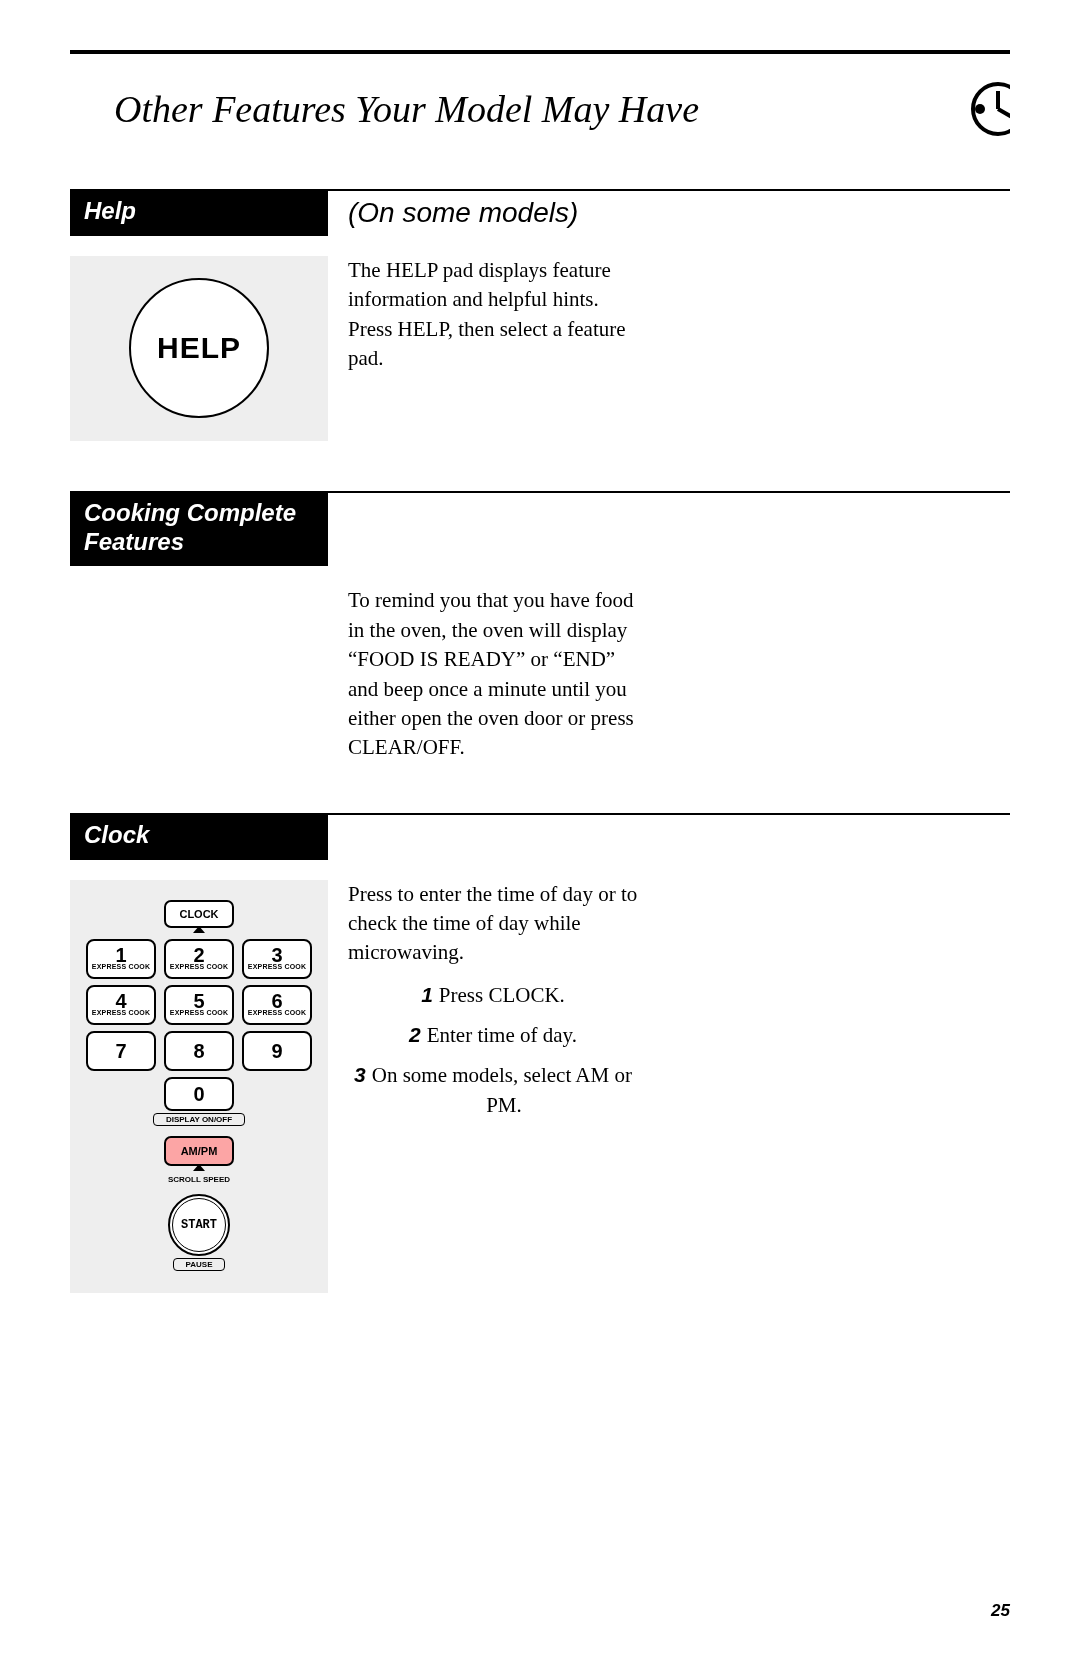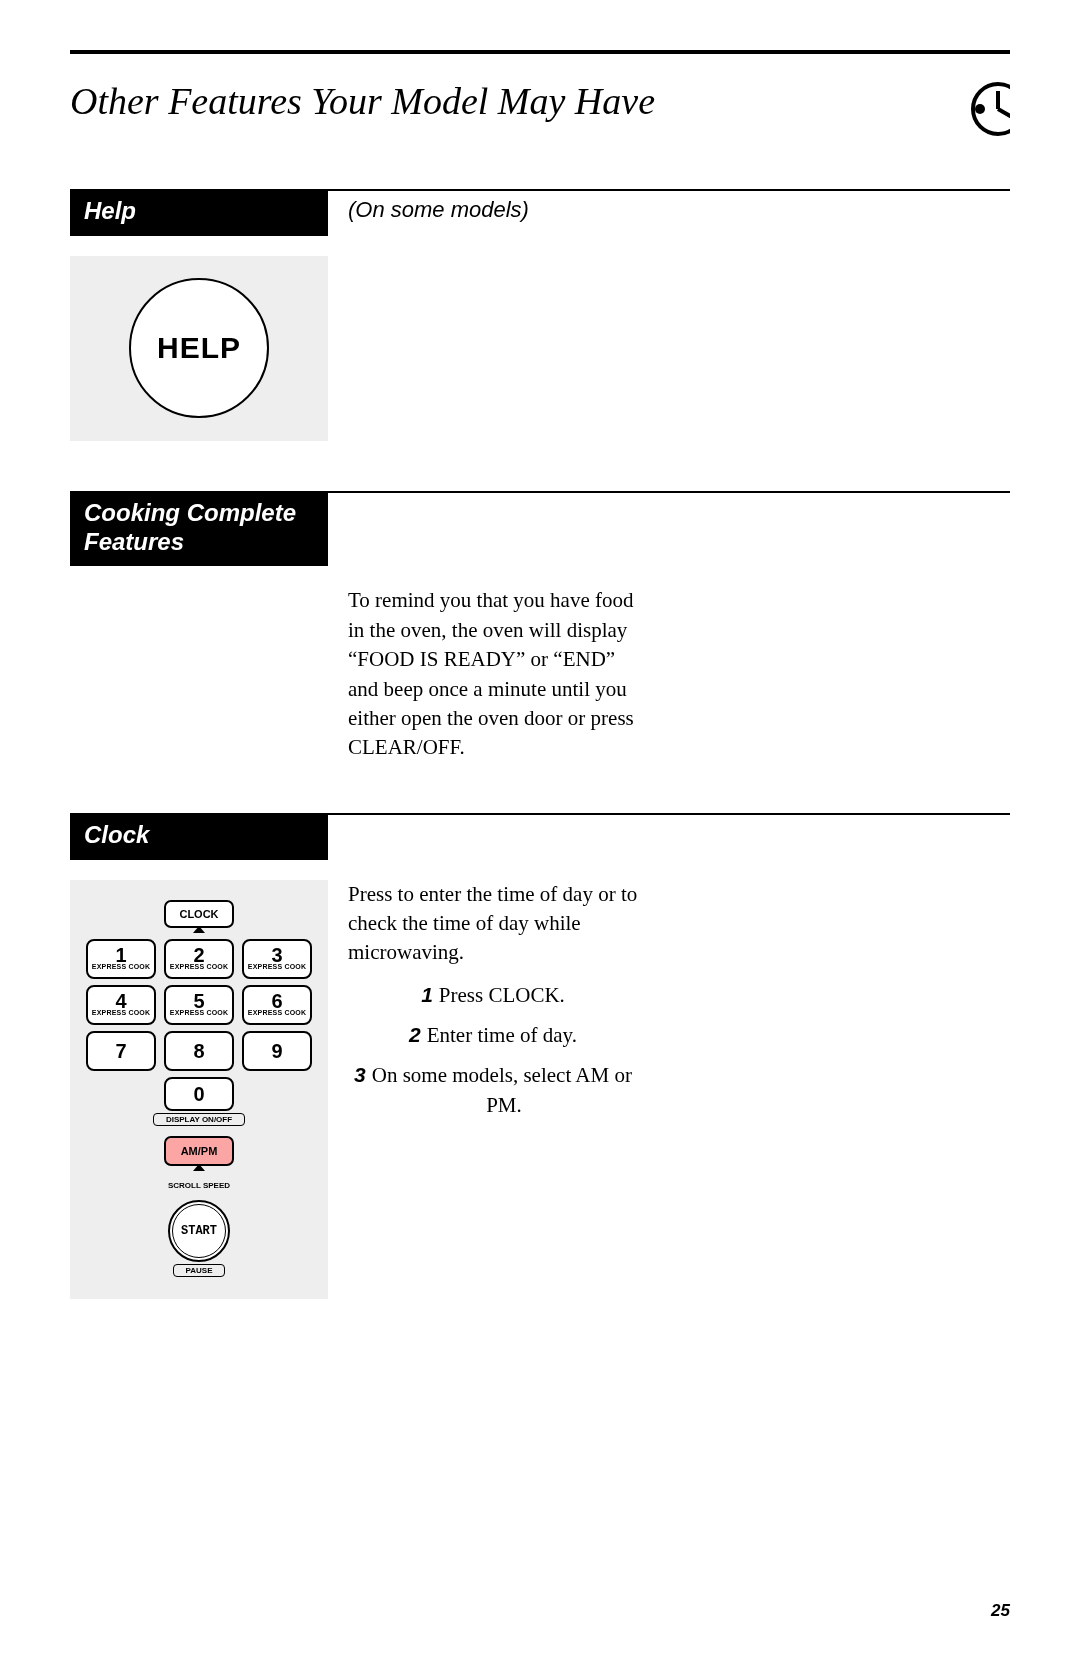--- a/index.html
+++ b/index.html
@@ -15,21 +15,23 @@
     position: relative;
     height: 100%;
   }
   .top-rule {
     border-top: 4px solid #000;
     margin-bottom: 25px;
   }
   .page-header {
     display: flex;
     justify-content: space-between;
+    align-items: center;
     margin-bottom: 50px;
+    margin-left: 44px;
   }
   .page-title {
     font-family: Georgia, 'Times New Roman', serif;
     font-style: italic;
     font-size: 38px;
     font-weight: normal;
   }
   .header-icon {
     width: 60px;
     height: 60px;
@@ -52,21 +54,21 @@
     font-weight: bold;
     font-style: italic;
     font-size: 24px;
     padding: 6px 14px 10px 14px;
     width: 258px;
     line-height: 1.2;
   }
   .section-subhead {
     font-family: Arial, Helvetica, sans-serif;
     font-style: italic;
-    font-size: 22px;
+    font-size: 28px;
     padding: 6px 0 0 20px;
   }
   .content-row {
     display: flex;
     align-items: flex-start;
     margin-top: 20px;
   }
   .left-col {
     width: 258px;
     flex-shrink: 0;
@@ -189,21 +191,21 @@
     font-size: 8px;
     border: 1.5px solid #000;
     border-radius: 4px;
     padding: 1px 12px;
     margin-top: 2px;
   }
   .sublabel-plain {
     font-family: Arial, Helvetica, sans-serif;
     font-weight: 900;
     font-size: 8px;
-    margin-top: 10px;
+    margin-top: 4px;
   }
   .key-ampm {
     width: 70px;
     height: 30px;
     border: 2px solid #000;
     border-radius: 7px;
     background: #fca5a5;
     display: flex;
     align-items: center;
     justify-content: center;
@@ -271,20 +273,23 @@
       <div class="section-subhead">(On some models)</div>
     </div>
     <div class="content-row">
       <div class="left-col">
         <div class="help-pad-box">
           <div class="help-circle">
             <span class="help-circle-text">HELP</span>
           </div>
         </div>
       </div>
+      <div class="right-col">
+        <p class="body-text">The HELP pad displays feature information and helpful hints. Press HELP, then select a feature pad.</p>
+      </div>
     </div>
   </div>
 
   <div class="section">
     <div class="section-rule"></div>
     <div class="section-row">
       <div class="section-label">Cooking Complete Features</div>
     </div>
     <div class="content-row">
       <div class="left-col"></div>

